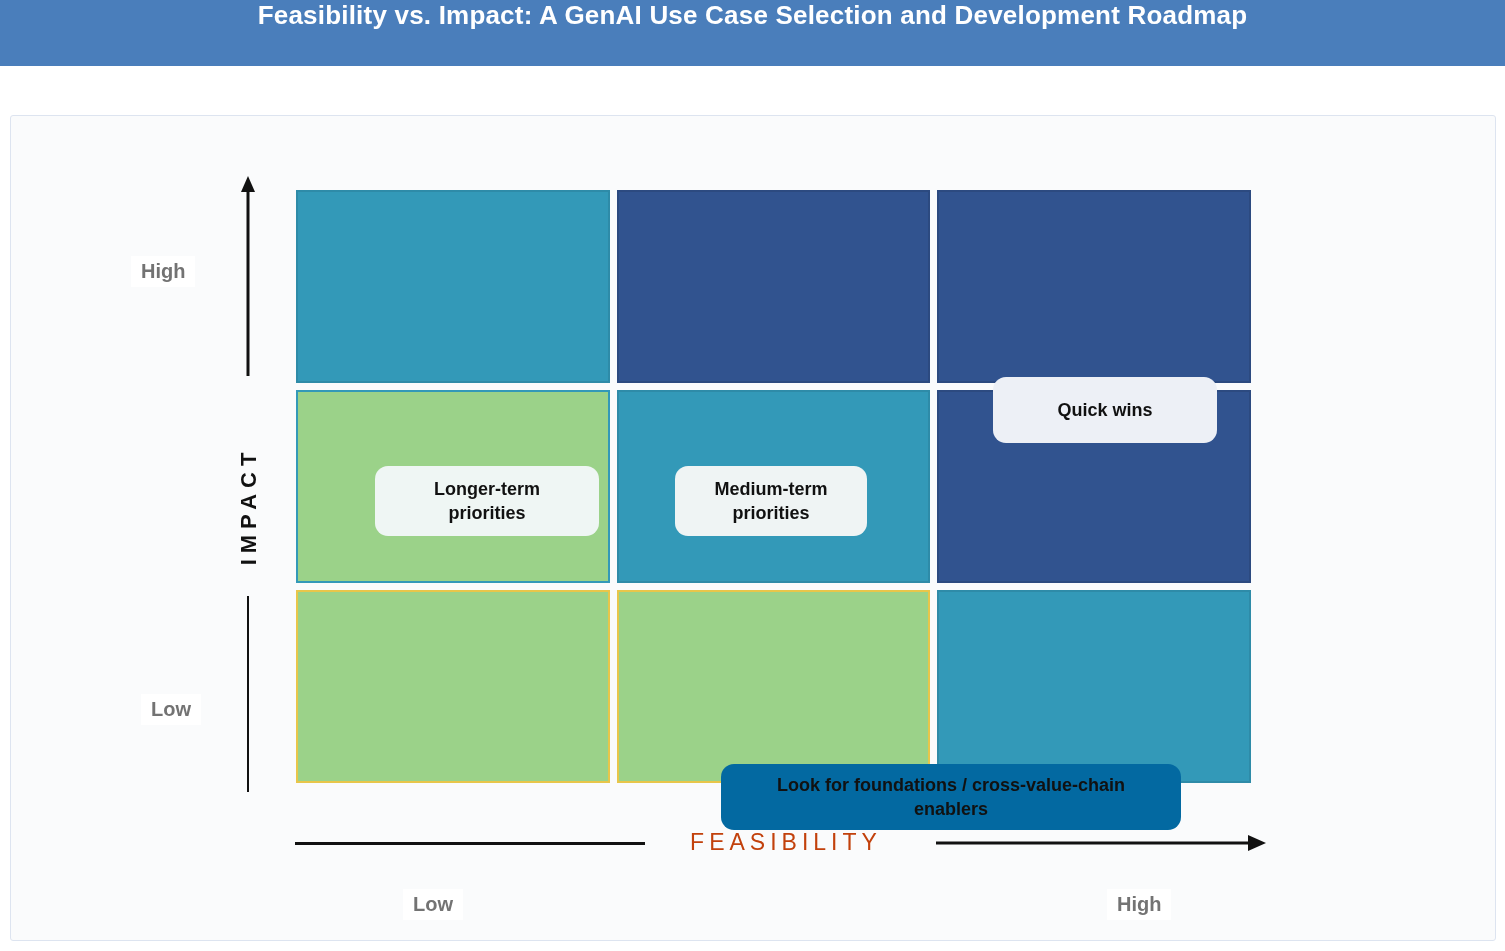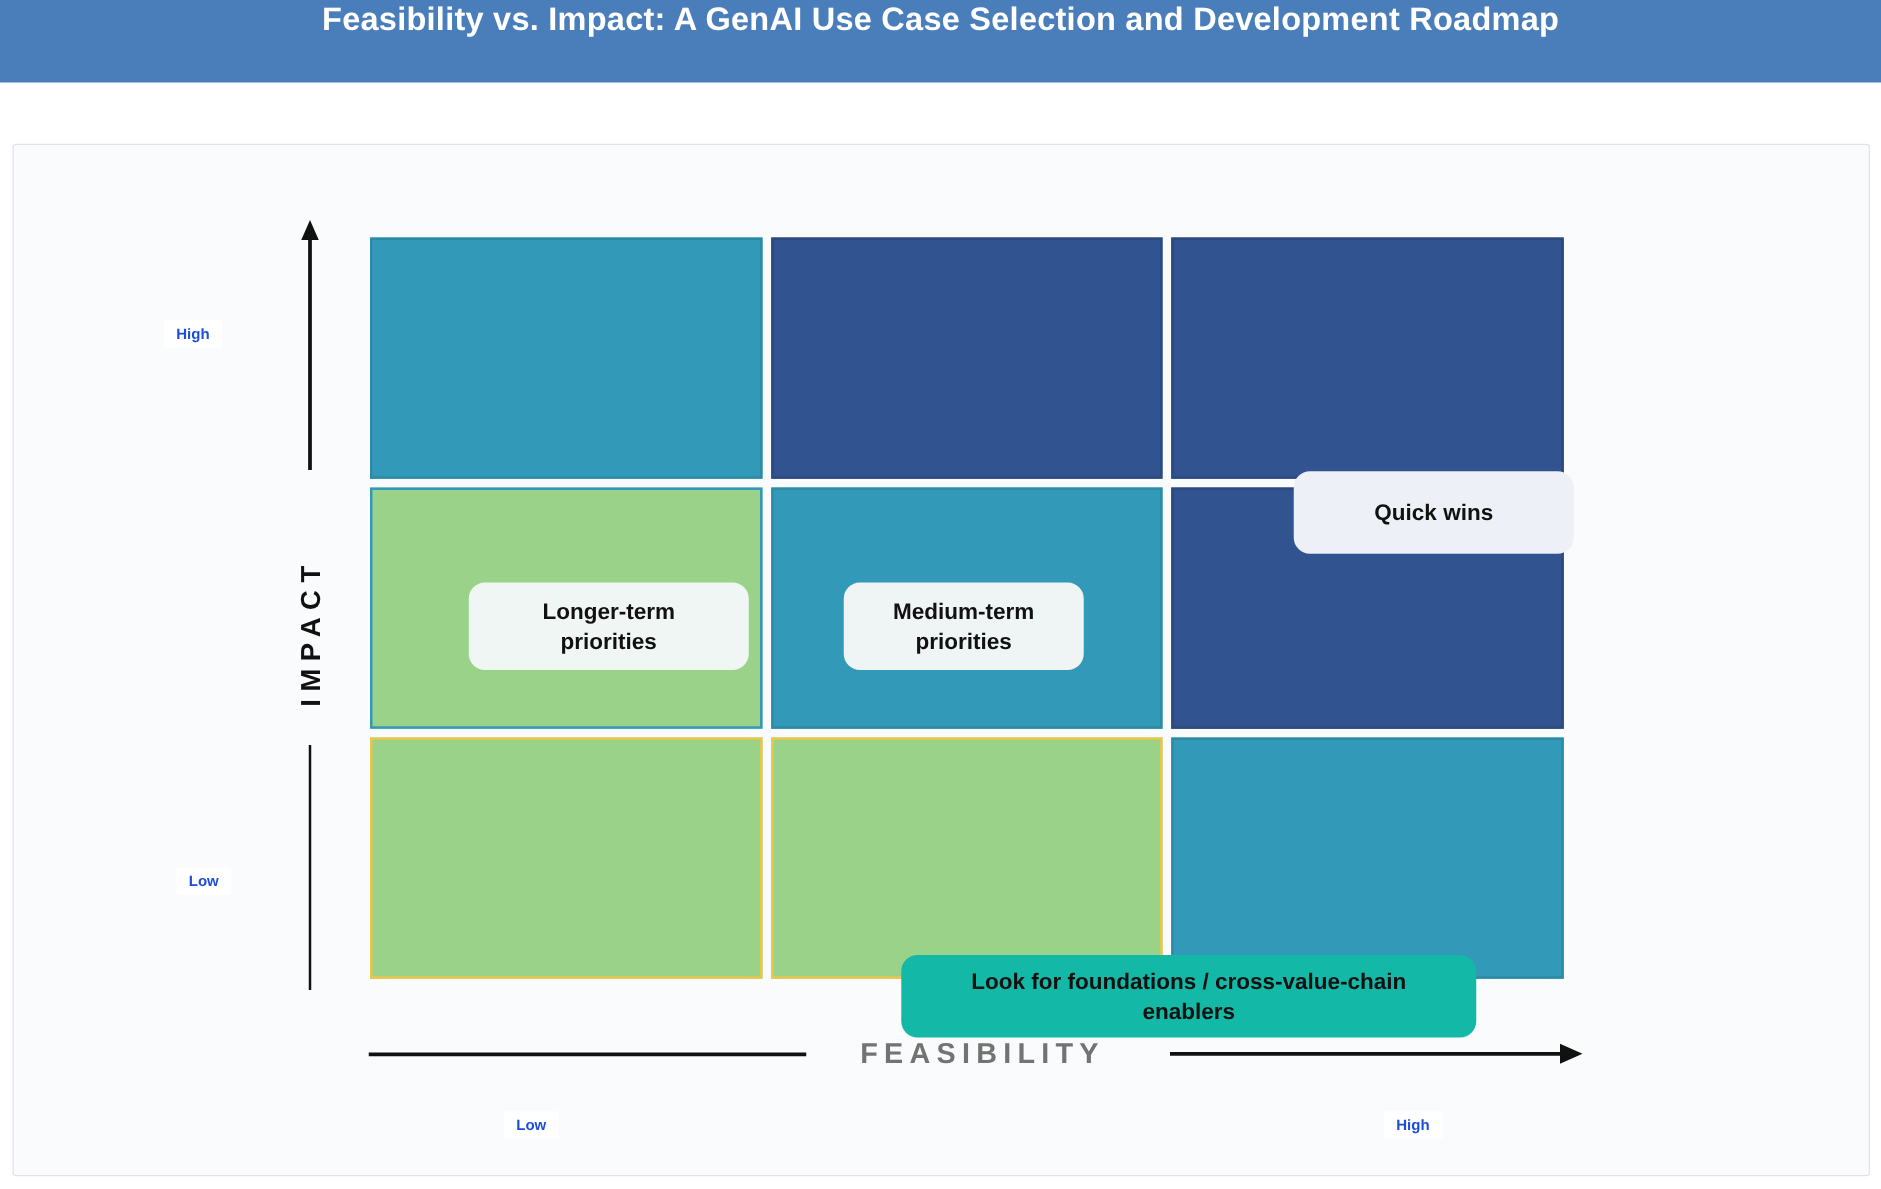--- a/index.html
+++ b/index.html
@@ -58,23 +58,23 @@
     transform: rotate(-90deg);
     font-size: 22px;
     font-weight: bold;
     letter-spacing: 6px;
     color: #111111;
     white-space: nowrap;
   }
   .axis-cap {
     position: absolute;
     background: #FFFFFF;
-    font-size: 12px;
-    font-weight: bold;
-    color: #1d4ed8;
+    font-size: 20px;
+    font-weight: bold;
+    color: #737373;
     padding: 4px 10px;
     white-space: nowrap;
   }
   #y-cap-high { left: 120px; top: 140px; }
   #y-cap-low  { left: 130px; top: 578px; }
 
   
   #matrix {
     position: absolute;
     left: 285px; top: 74px;
@@ -99,53 +99,52 @@
     text-align: center;
     border-radius: 13px;
     display: flex; align-items: center; justify-content: center;
     line-height: 1.35;
     padding: 8px 18px;
   }
   #callout-quick-wins {
     left: 982px; top: 261px;
     width: 224px; height: 66px;
     background: #EDF0F6;
-    margin-left: 42px;
   }
   #callout-longer-term {
     left: 364px; top: 350px;
     width: 224px; height: 70px;
     background: #EFF6F4;
   }
   #callout-medium-term {
     left: 664px; top: 350px;
     width: 192px; height: 70px;
     background: #EFF4F4;
   }
   #callout-foundations {
     left: 710px; top: 648px;
     width: 460px; height: 66px;
-    background: #14b8a6;
+    background: #0369a1;
   }
 
   
   #x-axis-group { position: absolute; left: 0; top: 0; width: 100%; height: 100%; }
   #x-axis-left-line {
     position: absolute;
     left: 284px; top: 726px;
     width: 350px; height: 3px;
     background: #111111;
   }
   #feasibility-axis-label {
     position: absolute;
     left: 655px; top: 706px;
     width: 240px; height: 40px;
     display: flex; align-items: center; justify-content: center;
-    font-size: 23px; font-weight: bold; letter-spacing: 5px;
-    color: #737373; white-space: nowrap;
+    font-size: 23px; font-weight: normal; letter-spacing: 5px;
+    color: #c2410c; white-space: nowrap;
   }
   #x-axis-right-arrow {
     position: absolute;
     left: 925px; top: 712px;
     width: 330px; height: 30px;
   }
   #x-cap-low  { left: 392px; top: 773px; }
   #x-cap-high { left: 1096px; top: 773px; }
 </style>
 </head>

